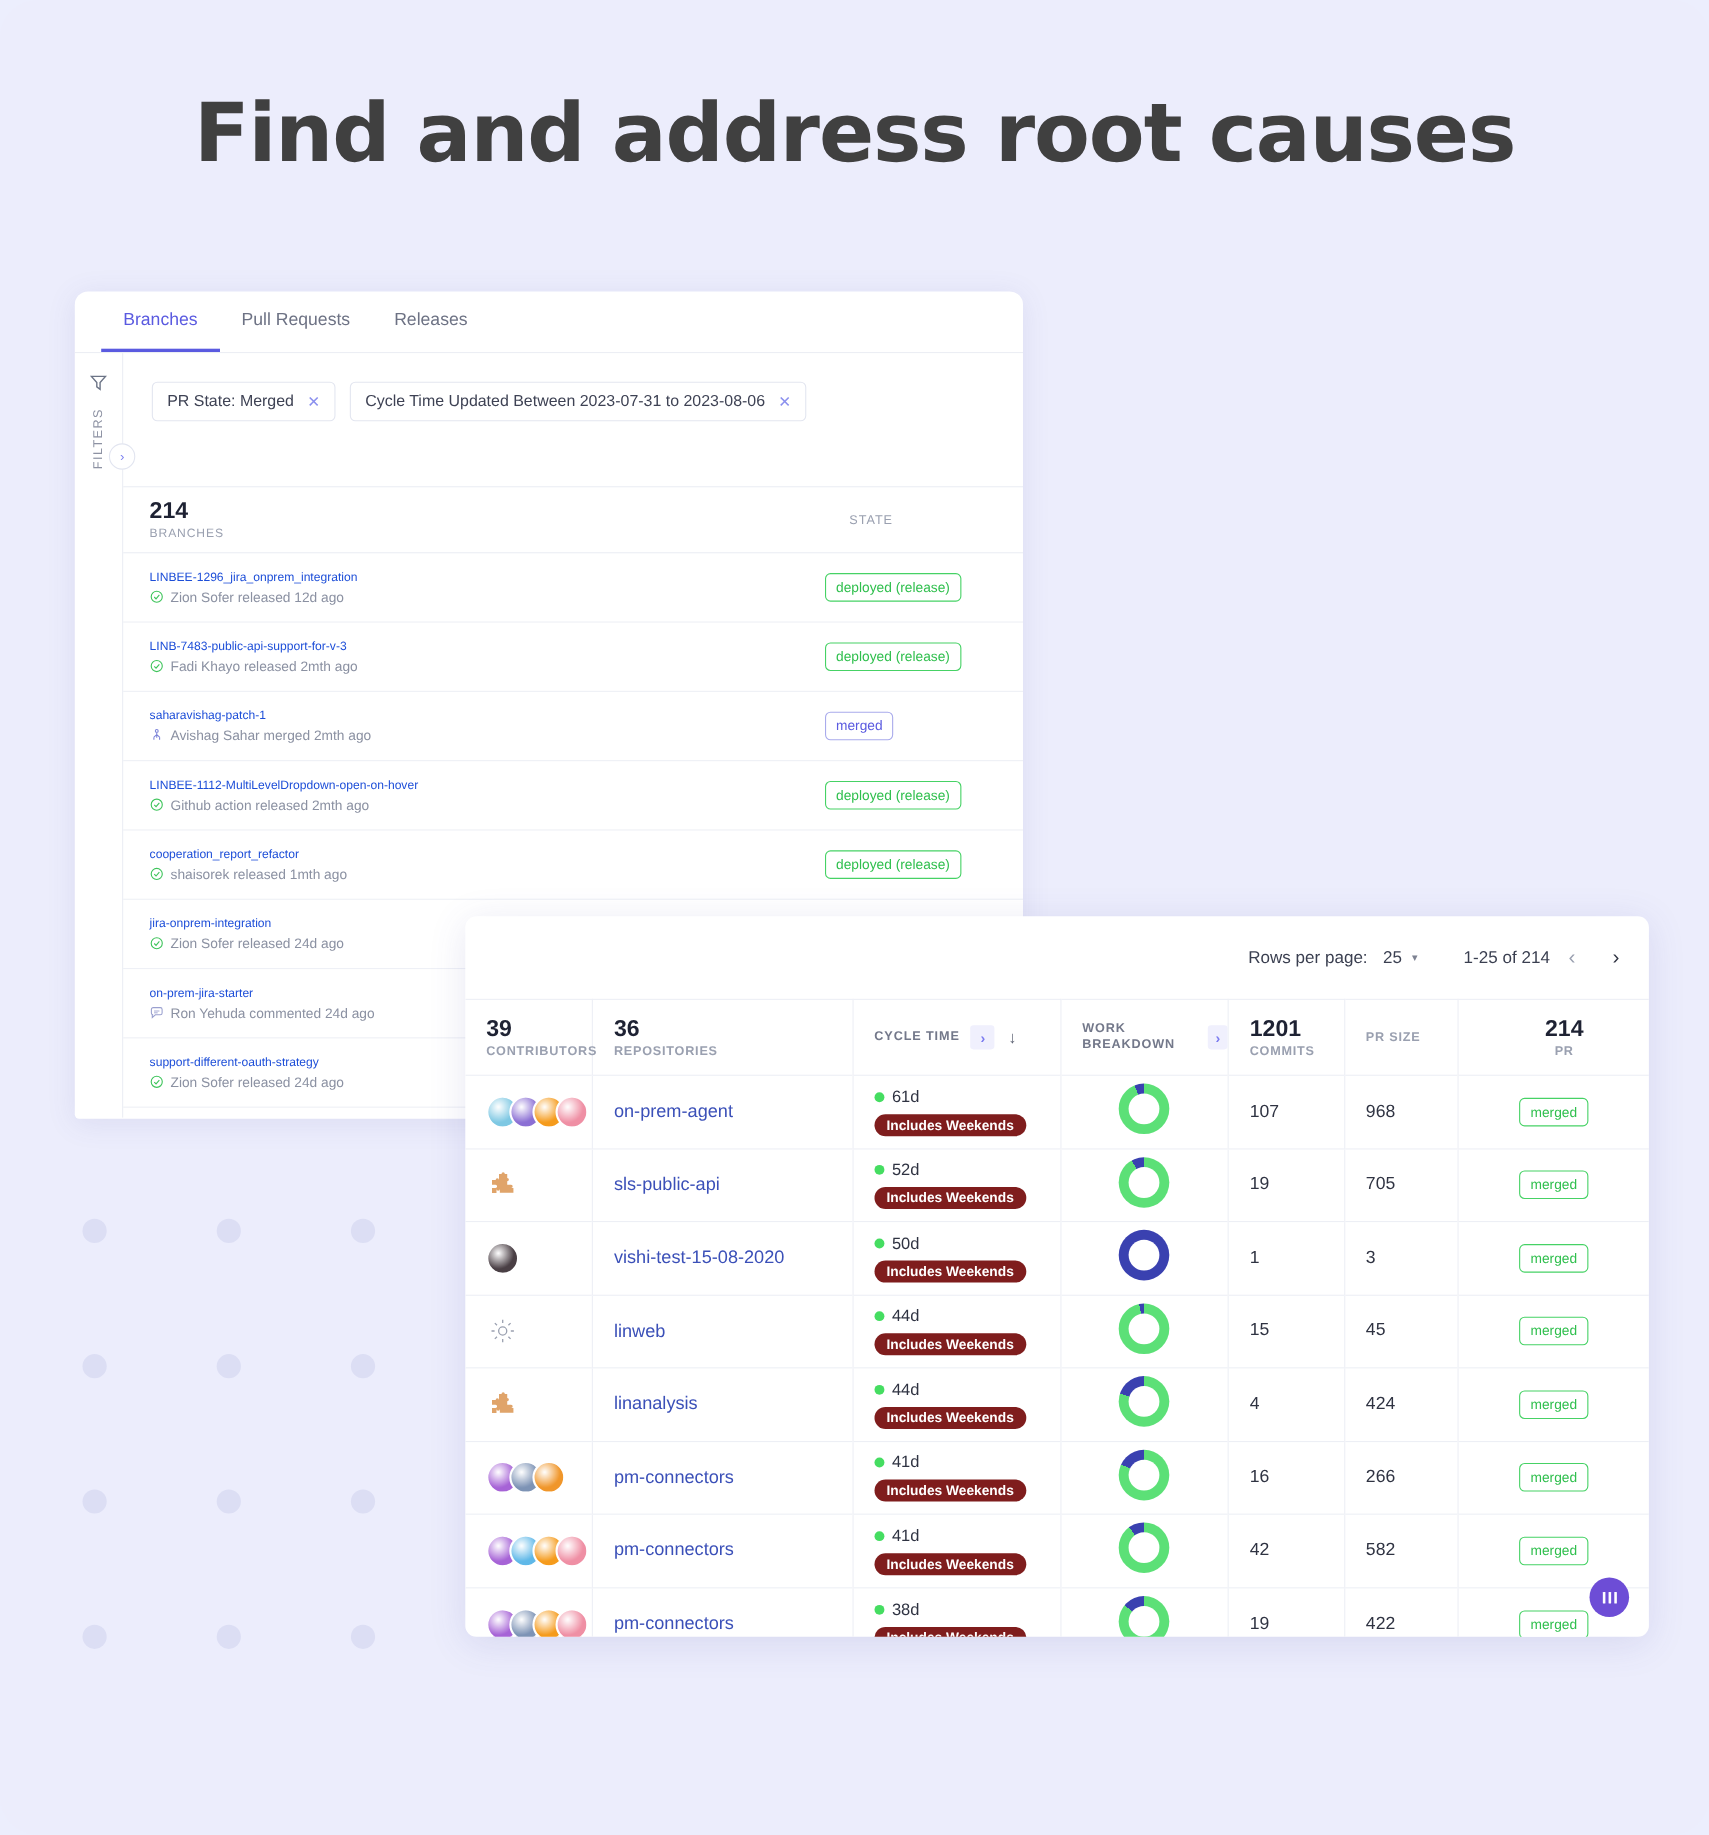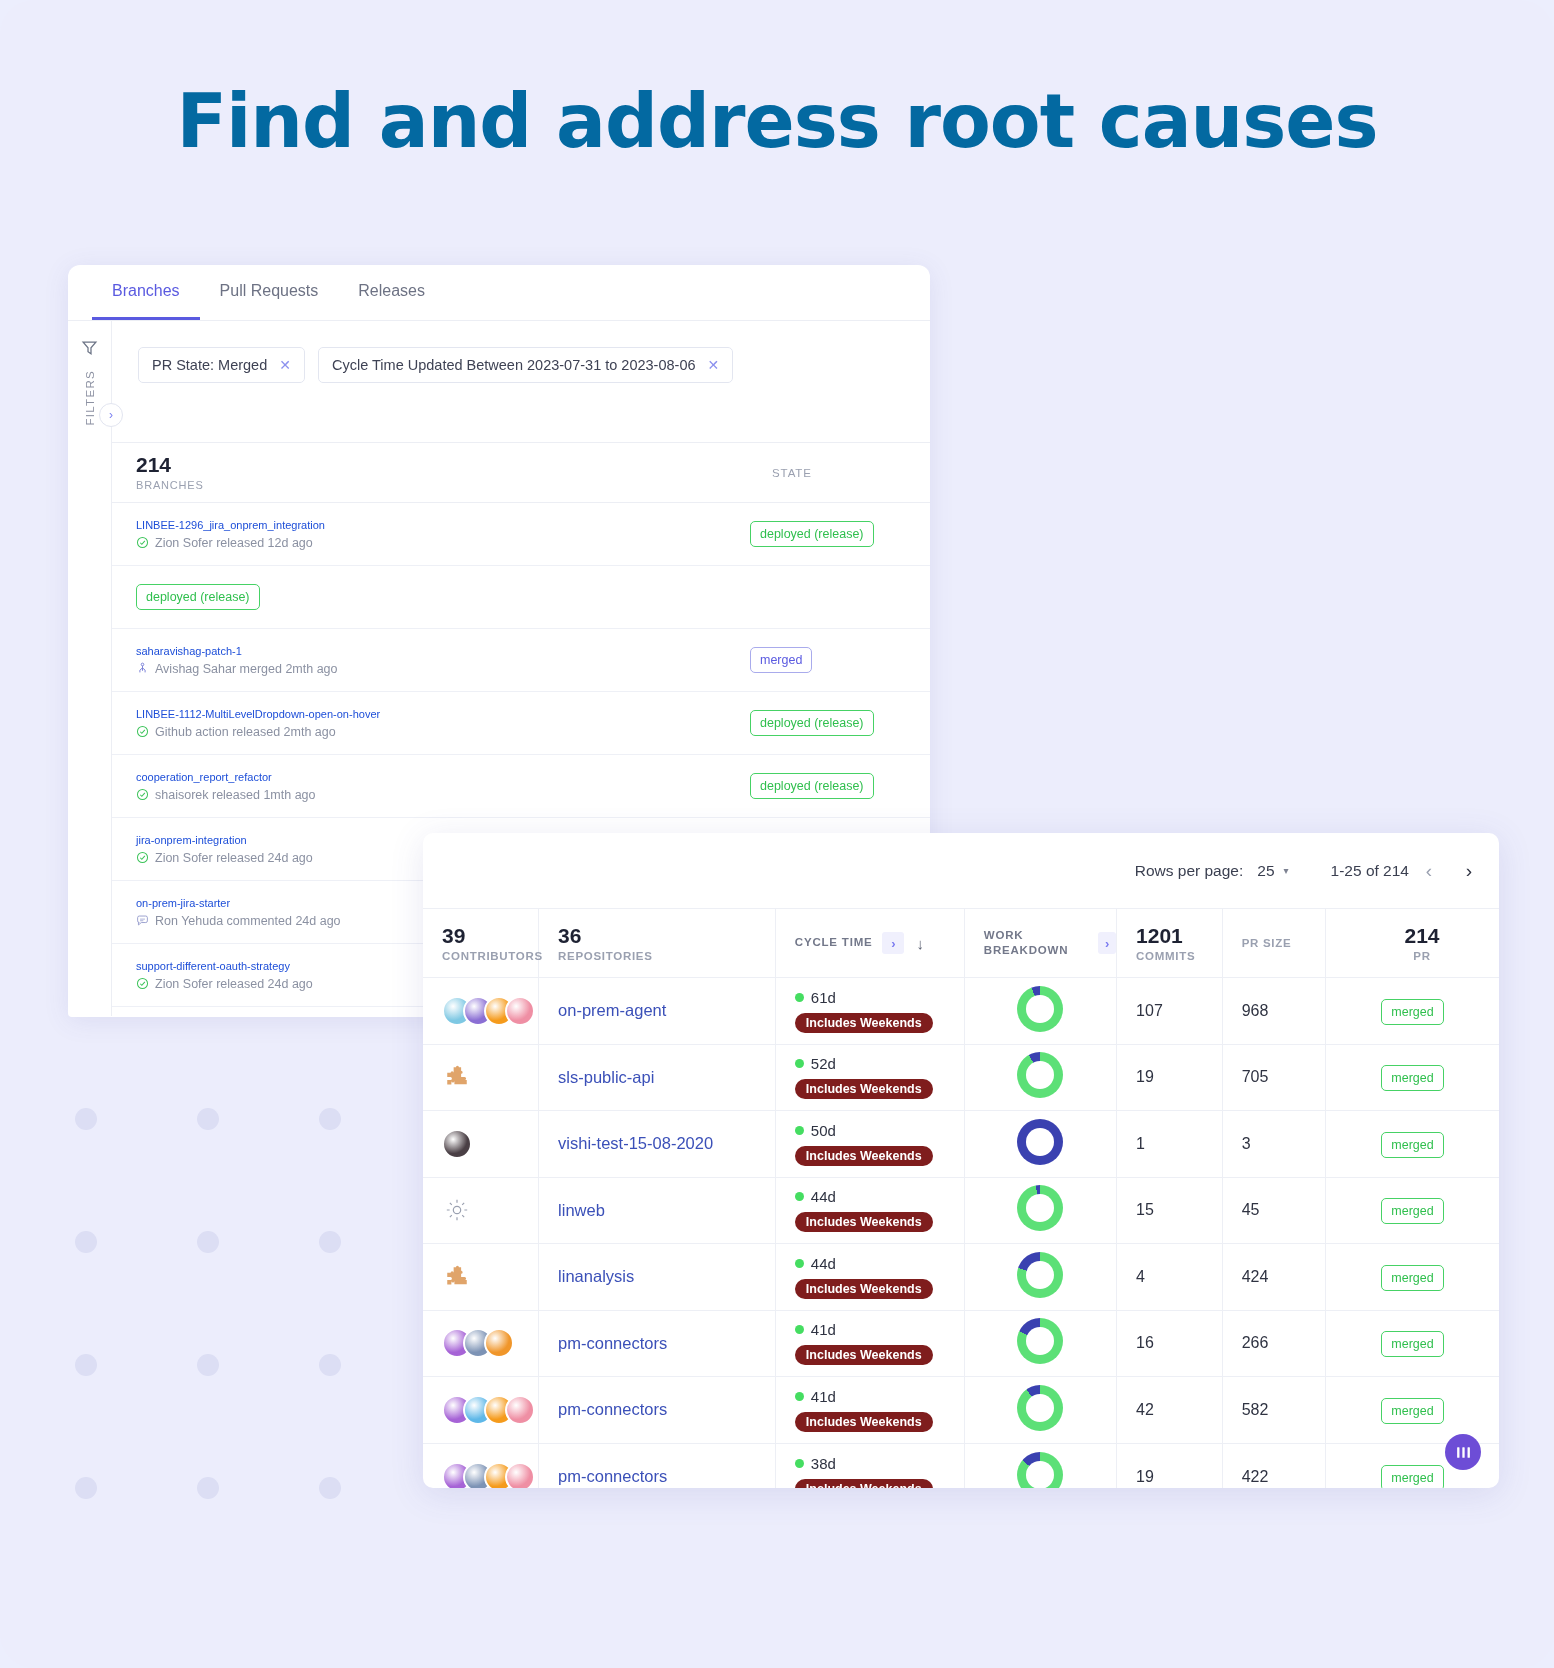--- a/index.html
+++ b/index.html
@@ -32,21 +32,21 @@
   }
 
   .hero-title {
     position: absolute;
     top: 78px;
     left: 0; right: 0;
     text-align: center;
     font-size: 74px;
     font-weight: bold;
     letter-spacing: -1px;
-    color: #0369a1;
+    color: #404040;
     font-family: "DejaVu Sans", sans-serif;
   }
 
   
   .panel-branches {
     position: absolute;
     left: 68px; top: 265px;
     width: 862px; height: 752px;
     background: #ffffff;
     border-radius: 12px 12px 4px 4px;
@@ -328,20 +328,30 @@
                       <path d="M5.2 8.3l2 2 3.7-4.3"></path>
                     </svg></span>
                   <span>Zion Sofer released 12d ago</span>
                 </div>
               </div>
               <div class="br-badge-wrap">
                 <span class="badge green">deployed (release)</span>
               </div>
             </div>
             <div class="branch-row">
+              <div class="br-left">
+                <div class="br-name">LINB-7483-public-api-support-for-v-3</div>
+                <div class="br-sub">
+                  <span class="br-icon"><svg width="13" height="13" viewBox="0 0 16 16" fill="none" stroke="#3ec45b" stroke-width="1.25">
+                      <circle cx="8" cy="8" r="6.2"></circle>
+                      <path d="M5.2 8.3l2 2 3.7-4.3"></path>
+                    </svg></span>
+                  <span>Fadi Khayo released 2mth ago</span>
+                </div>
+              </div>
               <div class="br-badge-wrap">
                 <span class="badge green">deployed (release)</span>
               </div>
             </div>
             <div class="branch-row">
               <div class="br-left">
                 <div class="br-name">saharavishag-patch-1</div>
                 <div class="br-sub">
                   <span class="br-icon"><svg width="13" height="13" viewBox="0 0 16 16" fill="none" stroke="#7b82d8" stroke-width="1.2">
                       <circle cx="8" cy="3" r="1.6"></circle>

